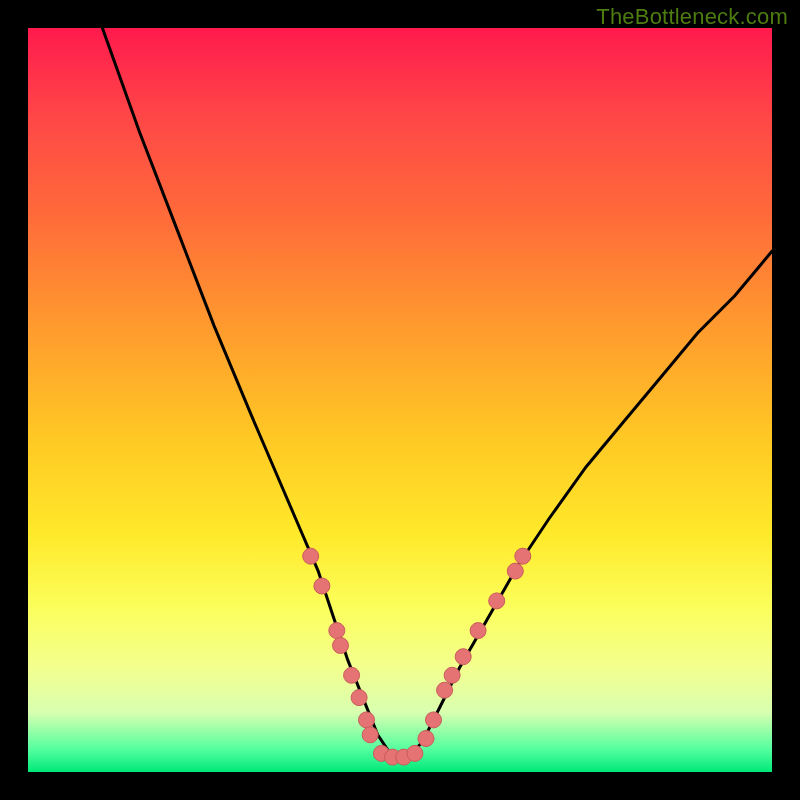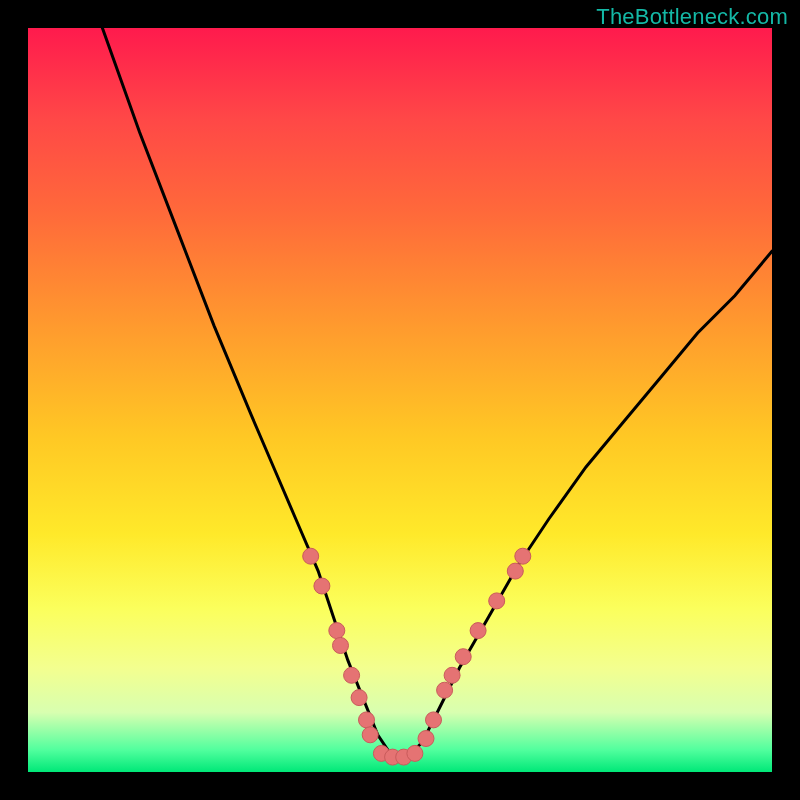--- a/index.html
+++ b/index.html
@@ -35,21 +35,21 @@
       #fbff5c 78%,
       #f3ff8f 86%,
       #d8ffb0 92%,
       #52ff9e 97%,
       #00e878 100%);
   }
   .watermark {
     position: absolute;
     top: 4px;
     right: 12px;
-    color: #14b8a6;
+    color: #4d7c0f;
     font-size: 22px;
     font-weight: 500;
     letter-spacing: 0.2px;
   }
   svg.curve {
     position: absolute;
     top: 0;
     left: 0;
     width: 744px;
     height: 744px;

